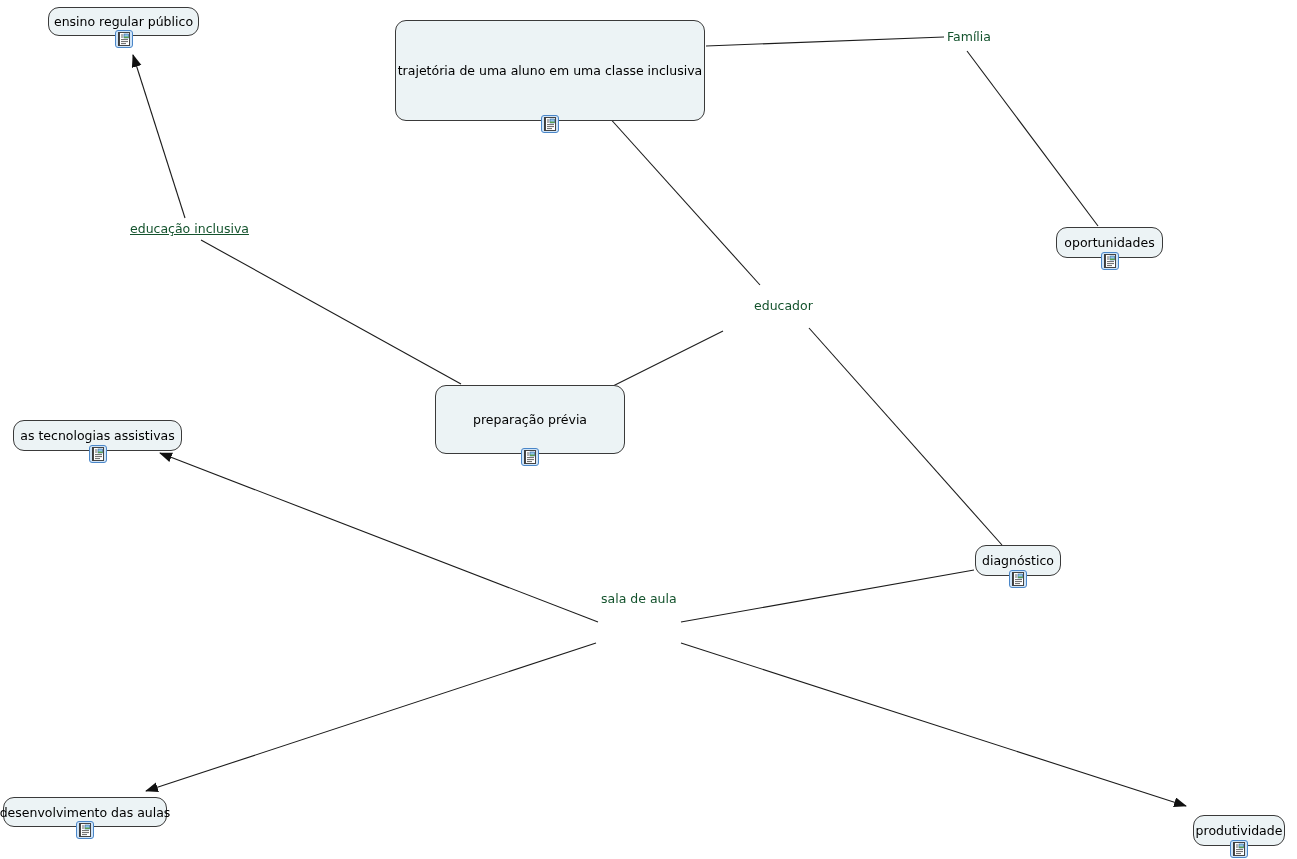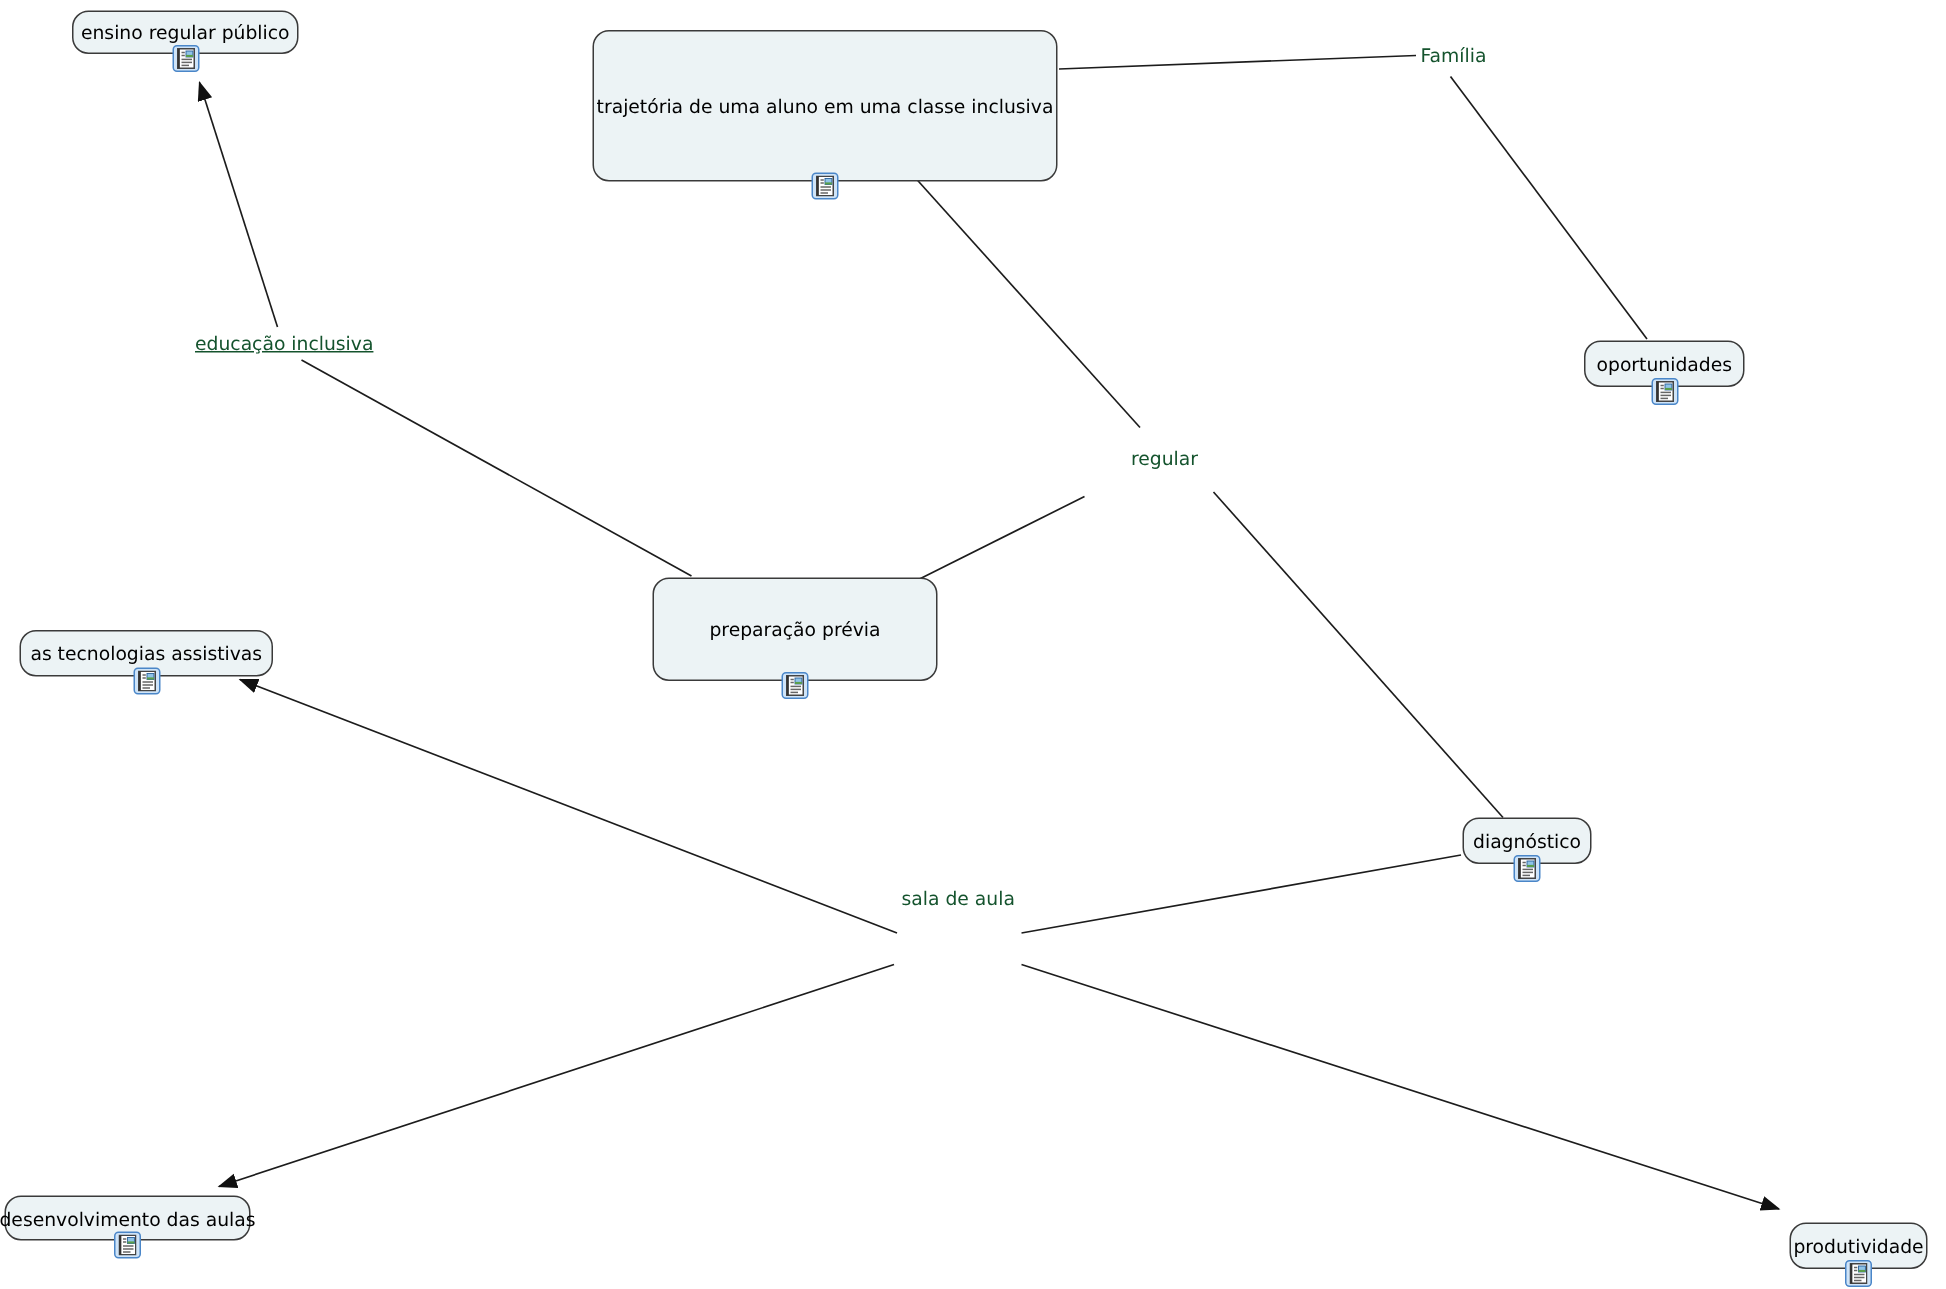--- a/index.html
+++ b/index.html
@@ -188,20 +188,20 @@
 
   <div class="phrase" style="left:947px;top:29px;">
     <span>Família</span>
   </div>
 
   <div class="phrase" style="left:130px;top:221px;text-decoration:underline;">
     <span>educação inclusiva</span>
   </div>
 
   <div class="phrase" style="left:754px;top:298px;">
-    <span>regular</span>
+    <span>educador</span>
   </div>
 
   <div class="phrase" style="left:601px;top:591px;">
     <span>sala de aula</span>
   </div>
 
 </div>
 
 </body></html>

